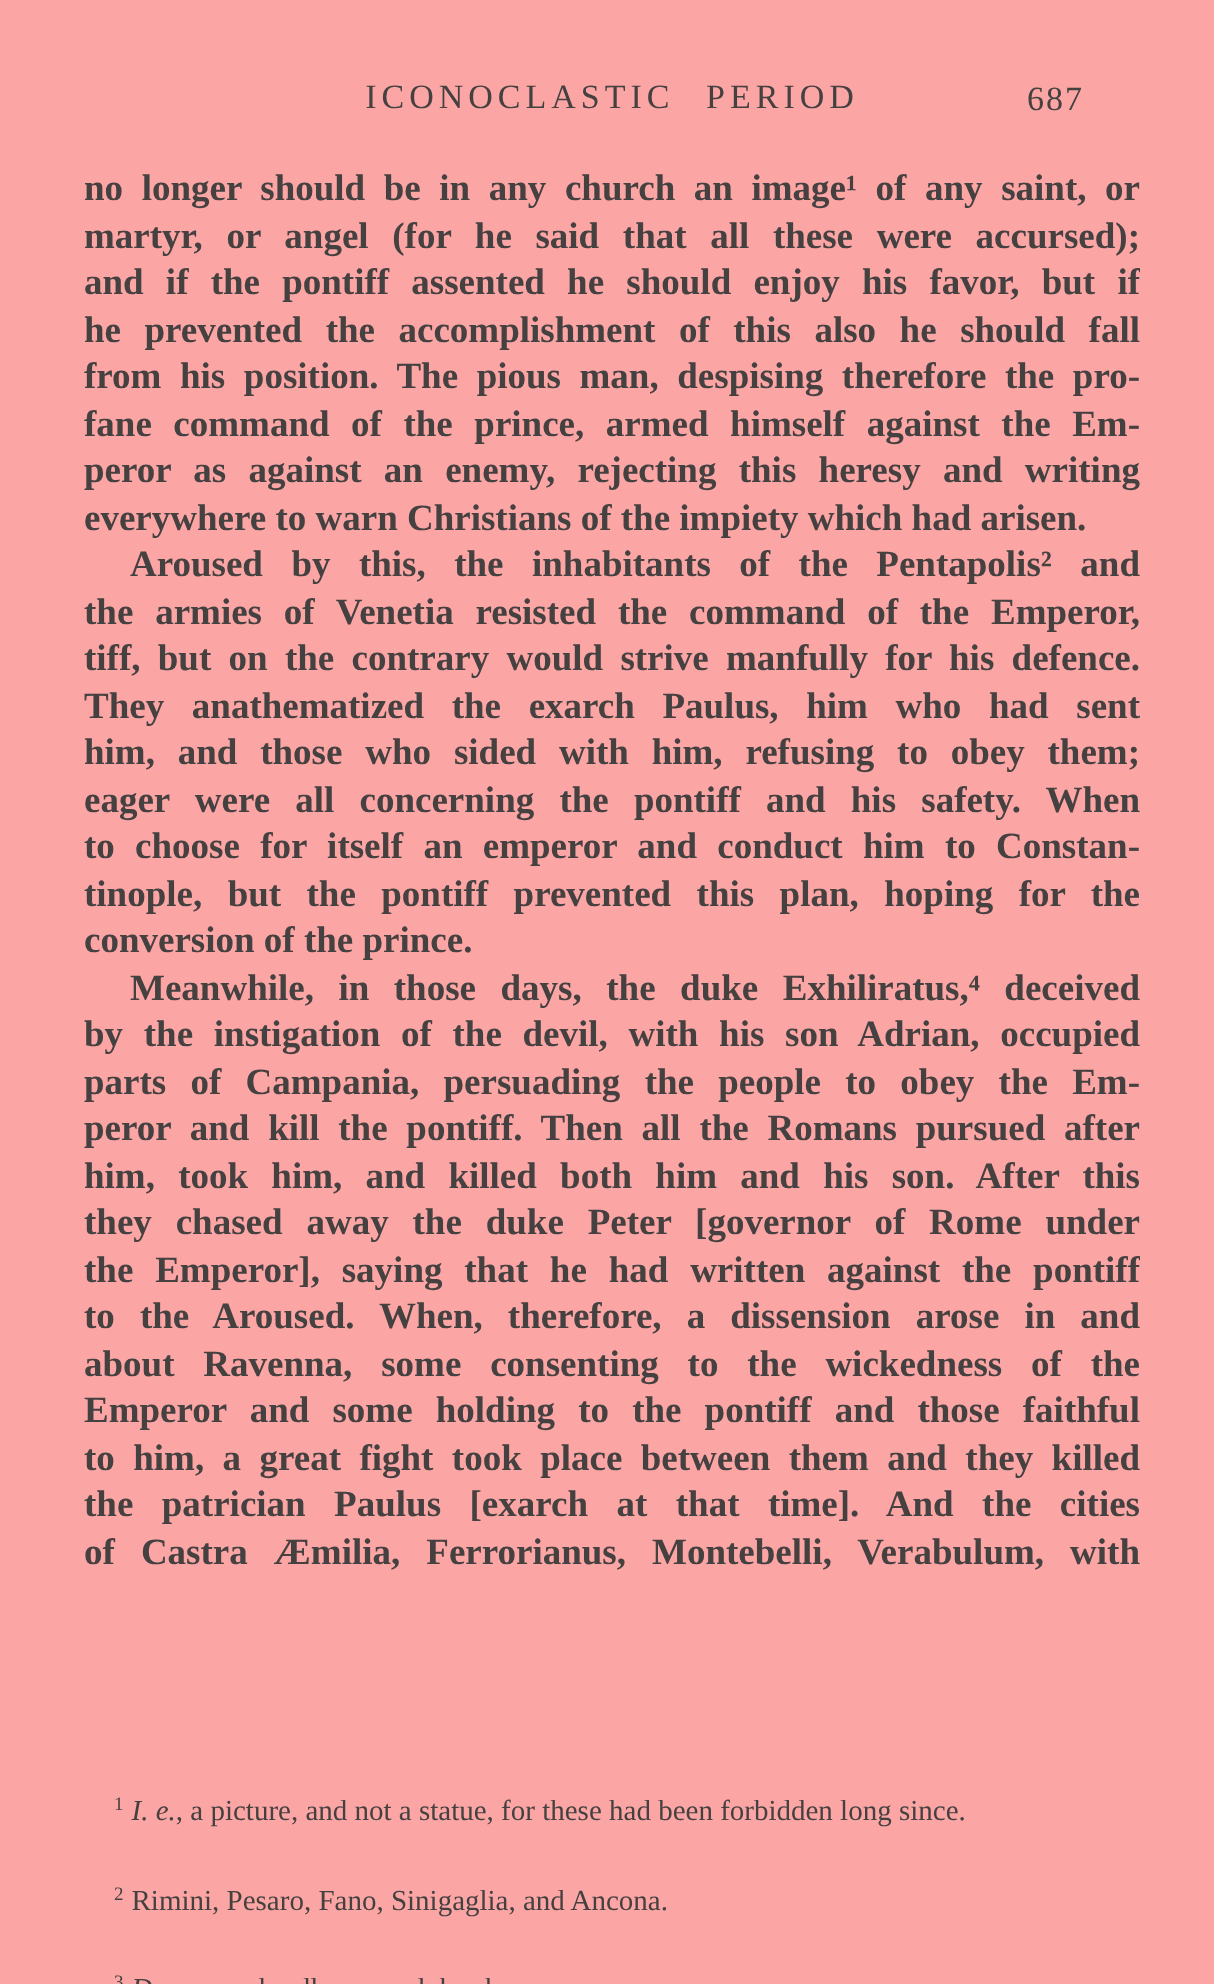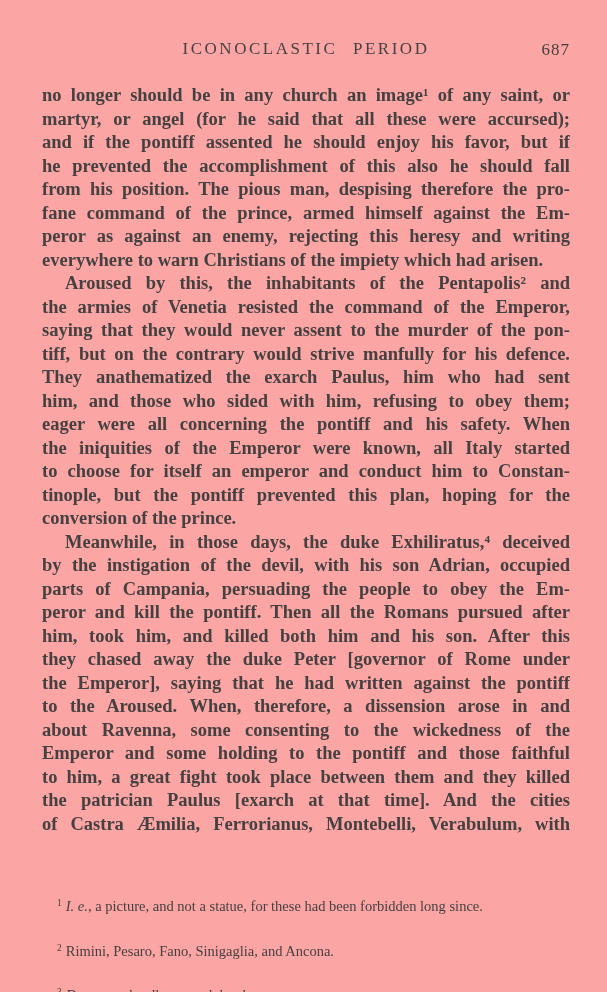--- a/index.html
+++ b/index.html
@@ -22,21 +22,21 @@
   .head-title {
     display: block;
     text-align: center;
     font-size: 17px;
     letter-spacing: 2.5px;
     word-spacing: 9px;
     white-space: nowrap;
   }
   .page-number {
     position: absolute;
-    right: 0; top: 1px;
+    right: 28px; top: 1px;
     font-size: 17px;
     letter-spacing: 1px;
   }
   .body-text {
     position: absolute;
     top: 84px; left: 42px; width: 528px;
     font-size: 18.5px;
     line-height: 23.5px;
   }
   .para { margin: 0; font-weight: bold; }
@@ -81,26 +81,24 @@
         <span class="line">and if the pontiff assented he should enjoy his favor, but if</span>
         <span class="line">he prevented the accomplishment of this also he should fall</span>
         <span class="line">from his position.  The pious man, despising therefore the pro-</span>
         <span class="line">fane command of the prince, armed himself against the Em-</span>
         <span class="line">peror as against an enemy, rejecting this heresy and writing</span>
         <span class="line endline">everywhere to warn Christians of the impiety which had arisen.</span>
       </div>
       <div class="para">
         <span class="line indent">Aroused by this, the inhabitants of the Pentapolis² and</span>
         <span class="line">the armies of Venetia resisted the command of the Emperor,</span>
-        <span class="line">saying that they would never assent to the murder of the pon-</span>
         <span class="line">tiff, but on the contrary would strive manfully for his defence.</span>
         <span class="line">They anathematized the exarch Paulus, him who had sent</span>
         <span class="line">him, and those who sided with him, refusing to obey them;</span>
         <span class="line">eager were all concerning the pontiff and his safety.  When</span>
-        <span class="line">the iniquities of the Emperor were known, all Italy started</span>
         <span class="line">to choose for itself an emperor and conduct him to Constan-</span>
         <span class="line">tinople, but the pontiff prevented this plan, hoping for the</span>
         <span class="line endline">conversion of the prince.</span>
       </div>
       <div class="para">
         <span class="line indent">Meanwhile, in those days, the duke Exhiliratus,⁴ deceived</span>
         <span class="line">by the instigation of the devil, with his son Adrian, occupied</span>
         <span class="line">parts of Campania, persuading the people to obey the Em-</span>
         <span class="line">peror and kill the pontiff.  Then all the Romans pursued after</span>
         <span class="line">him, took him, and killed both him and his son.  After this</span>

